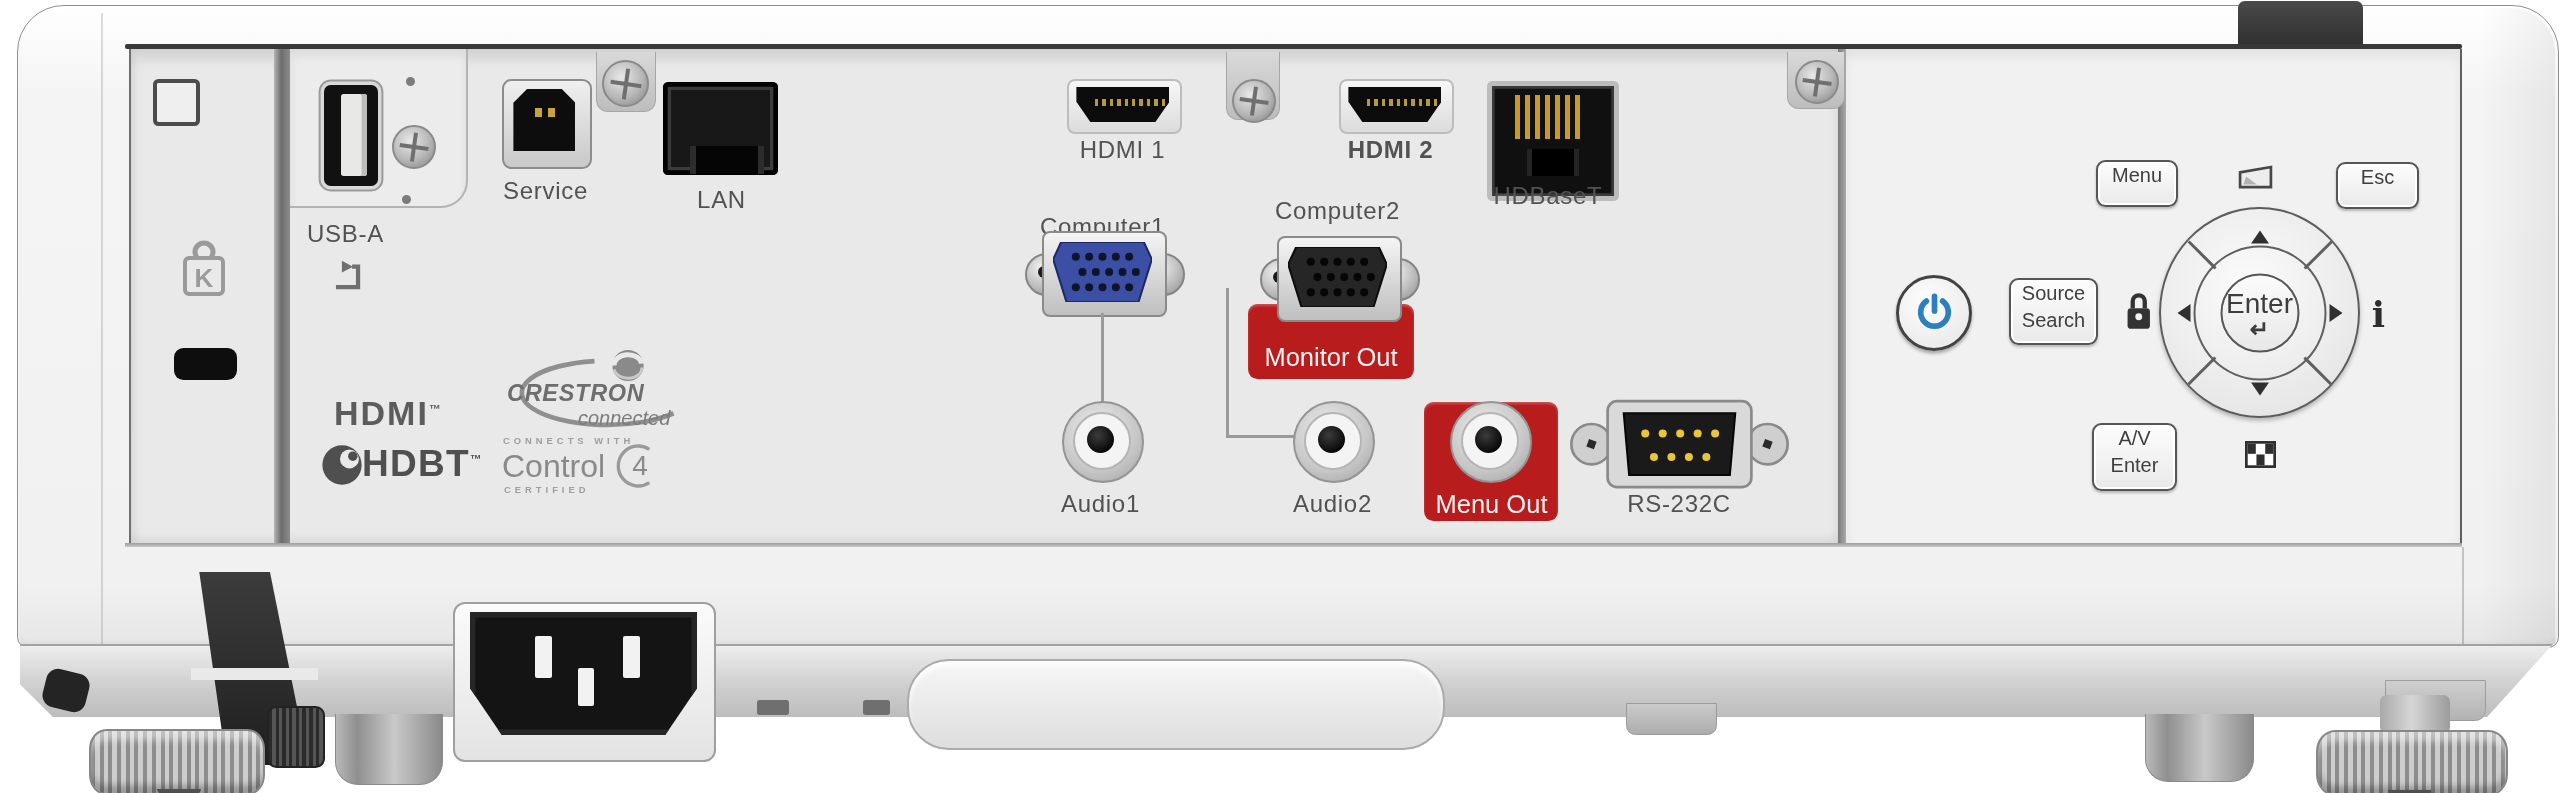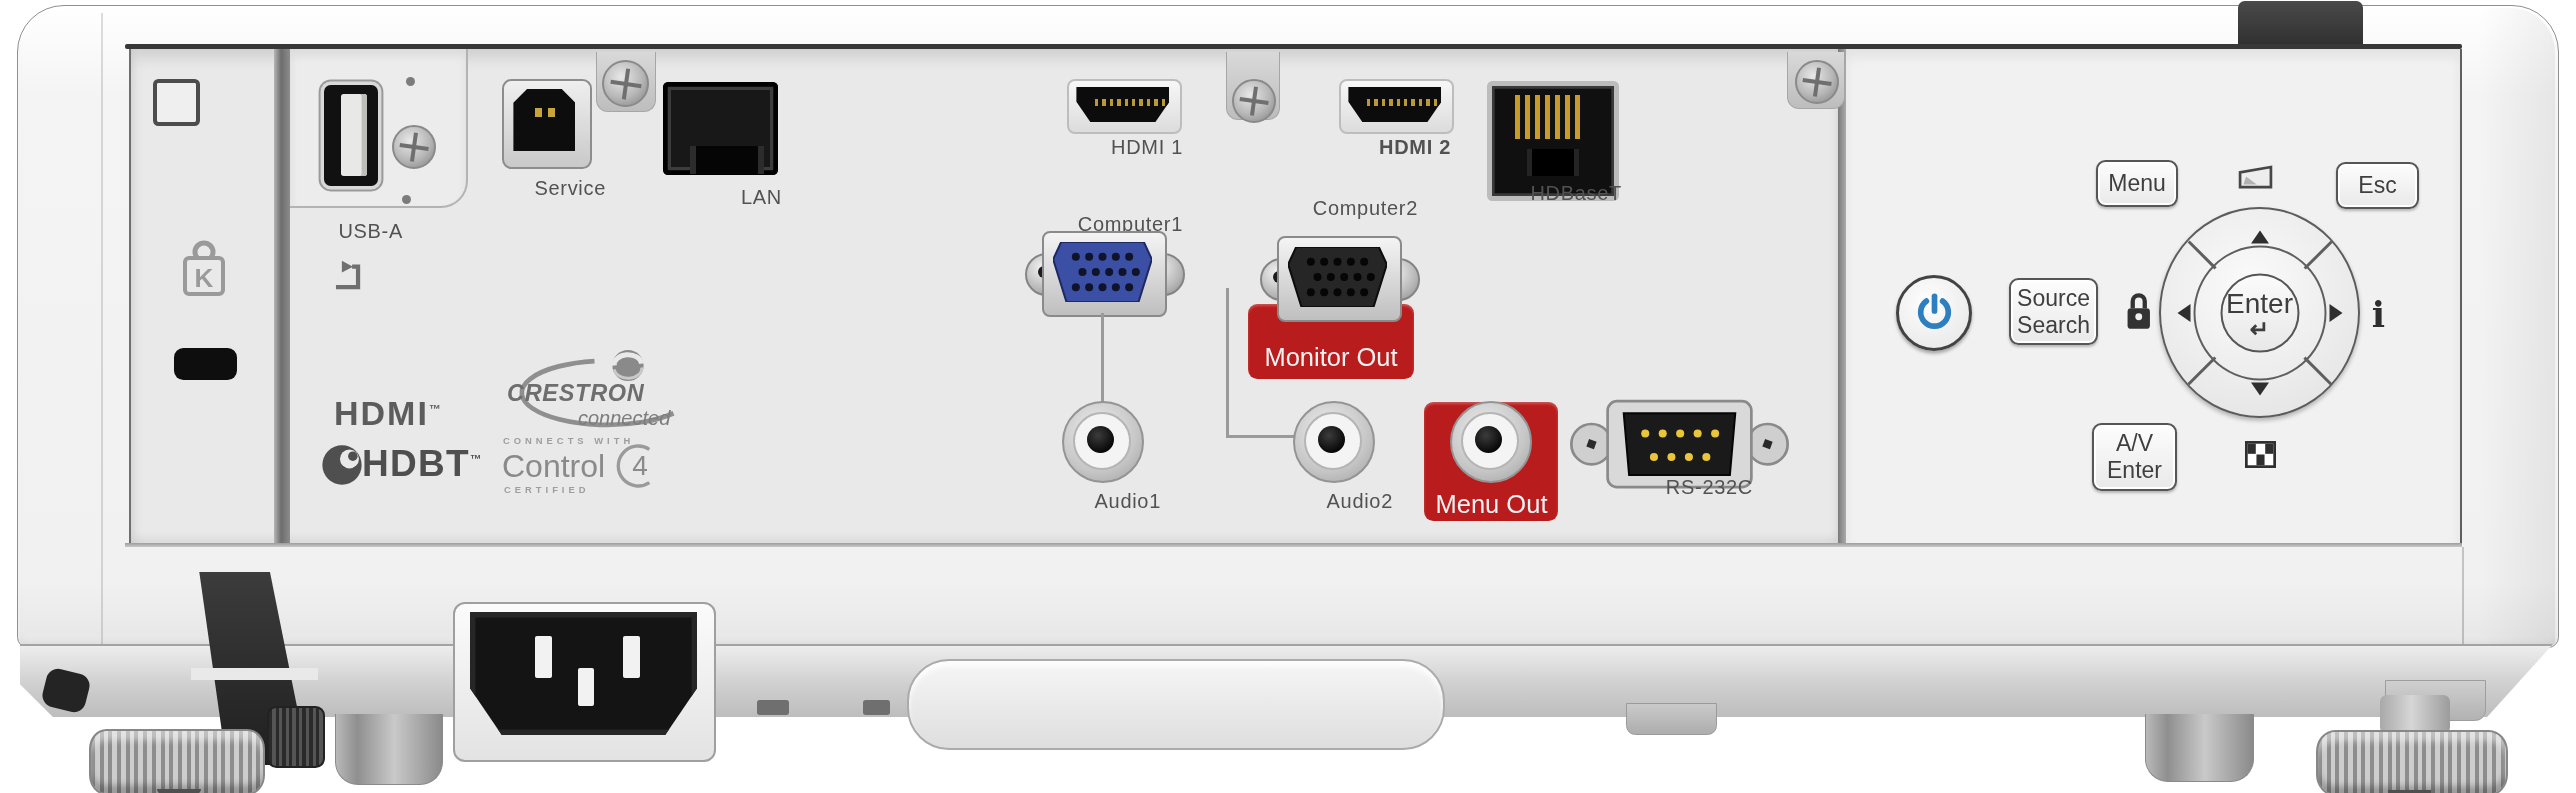--- a/index.html
+++ b/index.html
@@ -44,21 +44,21 @@
   .cyl-r{left:2145px;top:714px;width:107px;height:67px;}
   .foot-stem-r{left:2380px;top:695px;width:70px;height:39px;background:linear-gradient(90deg,#a9a9a9,#d6d6d6 45%,#9c9c9c);border-radius:6.7px;}
   .foot-disc-r{left:2316px;top:730px;width:188px;height:62px;border-radius:19px/21.5px;box-shadow:inset 0 9.4px 6.7px rgba(255,255,255,.45), inset 0 -8px 6.7px rgba(0,0,0,.25);}
   .foot-tip-r{left:2388px;top:790px;width:43px;height:3.4px;background:#4f4f4f;}
   
   .pwr-housing{left:453px;top:602px;width:259px;height:156px;background:linear-gradient(#fbfbfb,#e3e3e3);border:2px solid #9f9f9f;border-radius:12px;}
   .pwr-inlet{left:470px;top:612px;width:227px;height:123px;background:#141414;
     clip-path:polygon(0 0,100% 0,100% 62%,86% 100%,14% 100%,0 62%);box-shadow:inset 0 0 0 5.4px #262626;}
   .pwr-slot{background:#f2f2f2;border-radius:2px;width:17.4px;height:42px;}
   
-  .plabel{font-size:20px;color:#525252;text-align:right;letter-spacing:0.7px;}
+  .plabel{font-size:24px;color:#525252;text-align:center;letter-spacing:0.7px;}
   .badge{background:#b91c1c;border-radius:9.4px;box-shadow:inset 0 2px 2.7px rgba(255,255,255,.25);}
   .badge-label{color:#f2f2f2;font-size:25.5px;text-align:center;}
   .screw{border-radius:50%;background:radial-gradient(circle at 40% 35%,#e8e8e8,#b7b7b7 55%,#808080);border:2px solid #8a8a8a;}
   .screw::before,.screw::after{content:"";position:absolute;left:50%;top:50%;background:#6f6f6f;}
   .screw::before{width:72%;height:4px;transform:translate(-50%,-50%) rotate(8deg);}
   .screw::after{width:4px;height:72%;transform:translate(-50%,-50%) rotate(8deg);}
   .screw-tab{background:linear-gradient(#d9d9d9,#bdbdbd);border:1.3px solid #a6a6a6;border-top:none;border-radius:0 0 12px 12px;}
   .pinhole{width:9.4px;height:9.4px;border-radius:50%;background:#7c7c7c;}
   .usba-port{left:324px;top:85px;width:54px;height:101px;background:#111;border-radius:6.7px;box-shadow:0 0 0 3.4px #d9d9d9,0 0 0 5.4px #9a9a9a;}
   .usba-tongue{left:17.4px;top:9.4px;width:25.5px;height:82px;background:#e8e8e6;border-radius:2.7px;box-shadow:inset -5.4px 0 0 #bdbdb9;}
@@ -76,22 +76,22 @@
   .vga{width:156px;height:82px;}
   .vga-ear{position:absolute;width:39px;height:39px;border-radius:50%;background:radial-gradient(circle at 38% 32%,#f2f2f2,#b9b9b9 60%,#8c8c8c);border:2px solid #848484;}
   .vga-hole{position:absolute;left:11.4px;top:11.4px;width:12px;height:12px;border-radius:50%;background:#1c1c1c;}
   .vga-body{position:absolute;left:17.4px;top:0;width:121px;height:82px;background:linear-gradient(#f4f4f4,#bfbfbf);border:2px solid #8a8a8a;border-radius:8px;}
   .jack{width:78px;height:78px;border-radius:50%;background:radial-gradient(circle at 42% 35%,#ededed,#c6c6c6 60%,#9e9e9e);border:2.7px solid #949494;}
   .jack-mid{position:absolute;left:9.4px;top:9.4px;width:54px;height:54px;border-radius:50%;background:#f4f4f4;border:2px solid #b5b5b5;}
   .jack-hole{position:absolute;left:11.4px;top:11.4px;width:27px;height:27px;border-radius:50%;background:radial-gradient(circle at 40% 35%,#3c3c3c,#090909 70%);}
   .cline{background:#9a9a9a;}
   
   .btn{background:linear-gradient(#fdfdfd,#e9e9e9);border:2.7px solid #565656;border-radius:9.4px;
-       box-shadow:inset 0 0 0 2px #ffffff,0 2px 2.7px rgba(0,0,0,.25);display:flex;align-items:center;justify-content:center;
-       flex-direction:column;color:#3f3f3f;font-size:23px;line-height:27px;text-align:center;}
+       box-shadow:inset 0 0 0 2px #ffffff,0 2px 2.7px rgba(0,0,0,.25);display:flex;align-items:center;
+       flex-direction:column;color:#3f3f3f;font-size:20px;line-height:27px;text-align:center;}
   .dpad{left:2159px;top:207px;width:197px;height:207px;border-radius:50%;background:radial-gradient(circle at 45% 38%,#fbfbfb,#e7e7e7 75%,#d8d8d8);border:2.7px solid #5c5c5c;box-shadow:0 2.7px 4px rgba(0,0,0,.25);}
   .dpad-ring{position:absolute;left:50%;top:50%;width:129px;height:131px;transform:translate(-50%,-50%);border:2px solid #5f5f5f;border-radius:50%;}
   .dpad-sep{position:absolute;left:50%;top:50%;width:2.7px;height:38px;background:#5f5f5f;}
   .enter-btn{position:absolute;left:50%;top:50%;transform:translate(-50%,-50%);width:75px;height:75px;border-radius:50%;
      background:linear-gradient(#fbfbfb,#e8e8e8);border:2.7px solid #565656;display:flex;flex-direction:column;align-items:center;justify-content:center;color:#3d3d3d;}
   .enter-btn .t{font-size:28px;}
   .enter-btn .g{font-size:23px;line-height:19px;font-weight:bold;}
   .tri{width:0;height:0;border-left:9.4px solid transparent;border-right:9.4px solid transparent;border-bottom:13.4px solid #2f2f2f;}
   .dir{position:absolute;left:50%;top:50%;}
   .pwr-btn{left:1896px;top:275px;width:70px;height:70px;border-radius:50%;background:radial-gradient(circle at 42% 35%,#ffffff,#ececec 70%);
@@ -317,21 +317,21 @@
           <circle cx="164" cy="60" r="6"></circle>
           <circle cx="190" cy="60" r="6"></circle>
           <circle cx="216" cy="60" r="6"></circle>
         <circle cx="125" cy="95" r="6"></circle>
           <circle cx="151" cy="95" r="6"></circle>
           <circle cx="177" cy="95" r="6"></circle>
           <circle cx="203" cy="95" r="6"></circle>
       </g>
     </svg>
   </span>
-  <div class="abs plabel" style="left:1605px;top:476px;width:148px;">RS-232C</div>
+  <div class="abs plabel" style="left:1605px;top:490px;width:148px;">RS-232C</div>
 
   <div class="abs hdmi-logo"><span>HDMI</span><sup>™</sup></div>
   <span class="abs" style="left:598px;top:346px;width:60px;height:39px;">
     <svg width="60" height="39" viewBox="0 0 60 40">
       <circle cx="30" cy="20" r="16" fill="#8a8a8a"></circle>
       <path d="M16 20 a14 10 0 0 1 28 -2" fill="none" stroke="#e9e9e9" stroke-width="5"></path>
       <path d="M44 22 a14 10 0 0 1 -28 2" fill="none" stroke="#c9c9c9" stroke-width="3"></path>
     </svg>
   </span>
   <span class="abs" style="left:494px;top:349px;width:201px;height:87px;">

